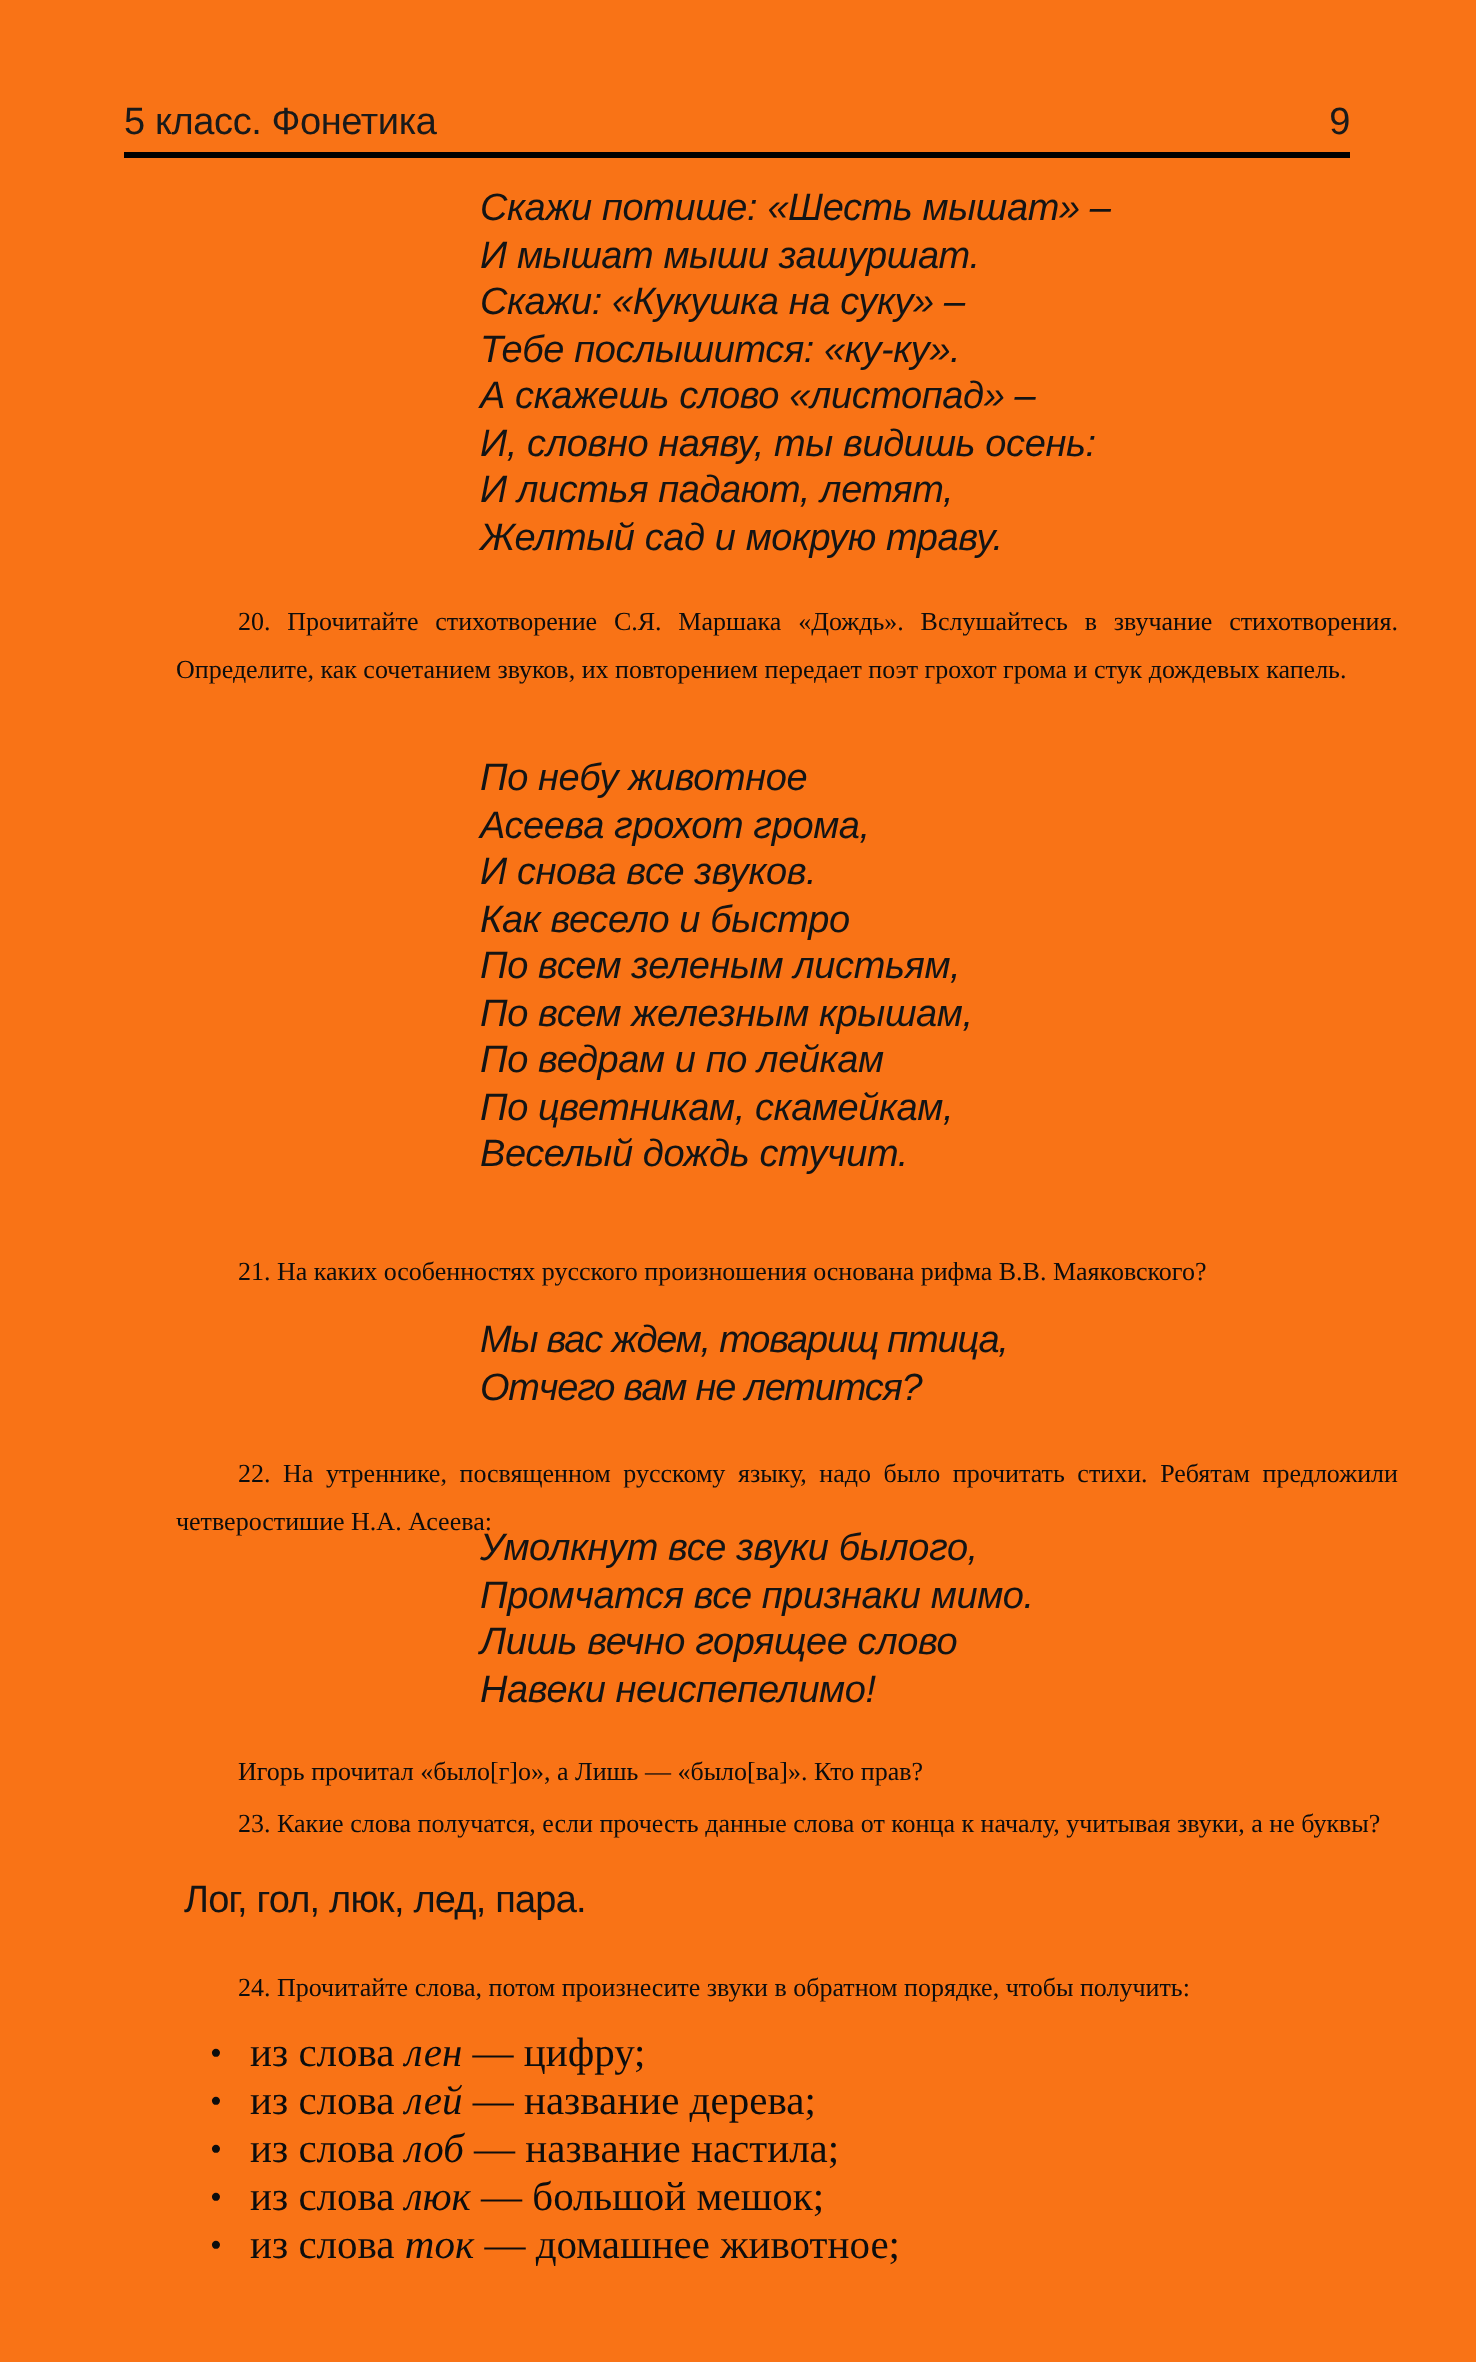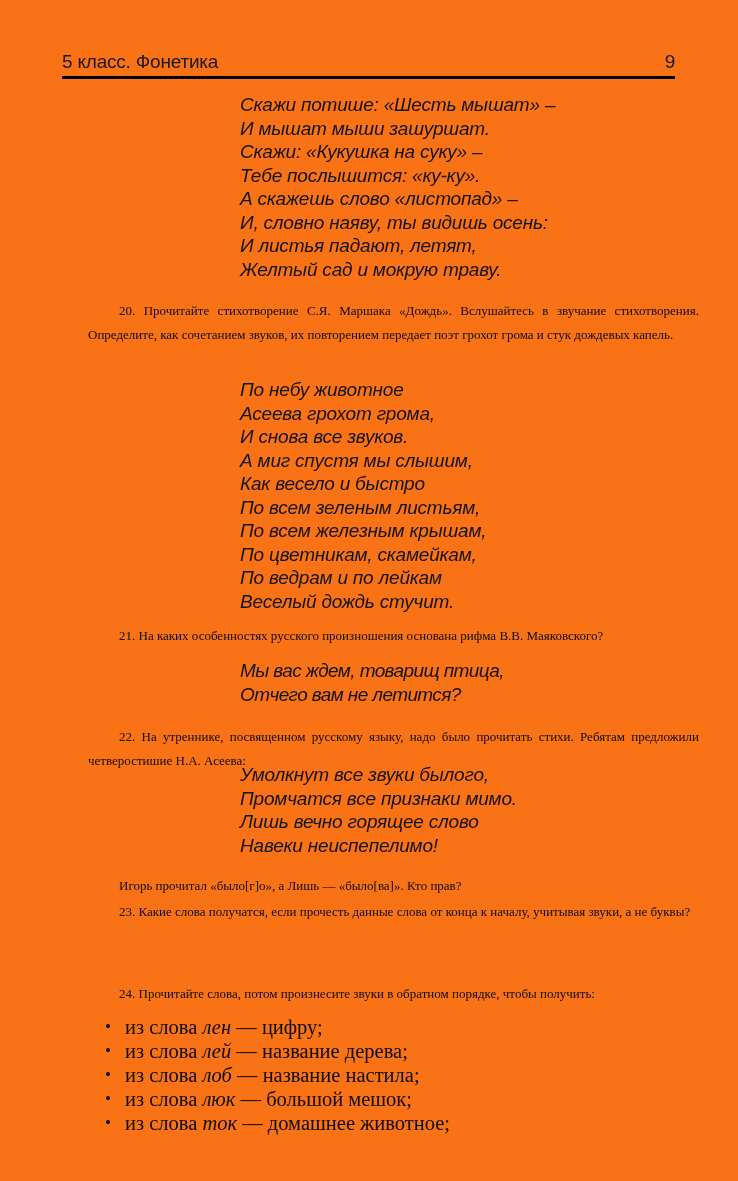--- a/index.html
+++ b/index.html
@@ -106,26 +106,25 @@
     <div>И листья падают, летят,</div>
     <div>Желтый сад и мокрую траву.</div>
   </div>
 
   <p class="body-para" style="top:283px">20. Прочитайте стихотворение С.Я. Маршака «Дождь». Вслушайтесь в звучание стихотворения. Определите, как сочетанием звуков, их повторением передает поэт грохот грома и стук дождевых капель.</p>
 
   <div class="poem" style="top:378px">
     <div>По небу животное</div>
     <div>Асеева грохот грома,</div>
     <div>И снова все звуков.</div>
-    <div>А миг спустя мы слышим,</div>
     <div>Как весело и быстро</div>
     <div>По всем зеленым листьям,</div>
     <div>По всем железным крышам,</div>
+    <div>По ведрам и по лейкам</div>
     <div>По цветникам, скамейкам,</div>
-    <div>По ведрам и по лейкам</div>
     <div>Веселый дождь стучит.</div>
   </div>
 
   <p class="body-para" style="top:608px">21. На каких особенностях русского произношения основана рифма В.В. Маяковского?</p>
 
   <div class="poem condensed" style="top:659px">
     <div>Мы вас ждем, товарищ птица,</div>
     <div>Отчего вам не летится?</div>
   </div>
 
@@ -135,20 +134,21 @@
     <div>Умолкнут все звуки былого,</div>
     <div>Промчатся все признаки мимо.</div>
     <div>Лишь вечно горящее слово</div>
     <div>Навеки неиспепелимо!</div>
   </div>
 
   <p class="body-para" style="top:858px">Игорь прочитал «было[г]о», а Лишь — «было[ва]». Кто прав?</p>
 
   <p class="body-para" style="top:884px">23. Какие слова получатся, если прочесть данные слова от конца к началу, учитывая звуки, а не буквы?</p>
 
+  <p class="plain-line" style="top:940px">Лог, гол, люк, лед, пара.</p>
 
   <p class="body-para" style="top:966px">24. Прочитайте слова, потом произнесите звуки в обратном порядке, чтобы получить:</p>
 
   <div class="bullet-list" style="top:1015px">
     <div class="bullet-item">
       <span class="bullet-dot">•</span>
       <span class="bullet-text"><span>из слова</span> <i>лен</i> <span>— цифру;</span></span>
     </div>
     <div class="bullet-item">
       <span class="bullet-dot">•</span>

